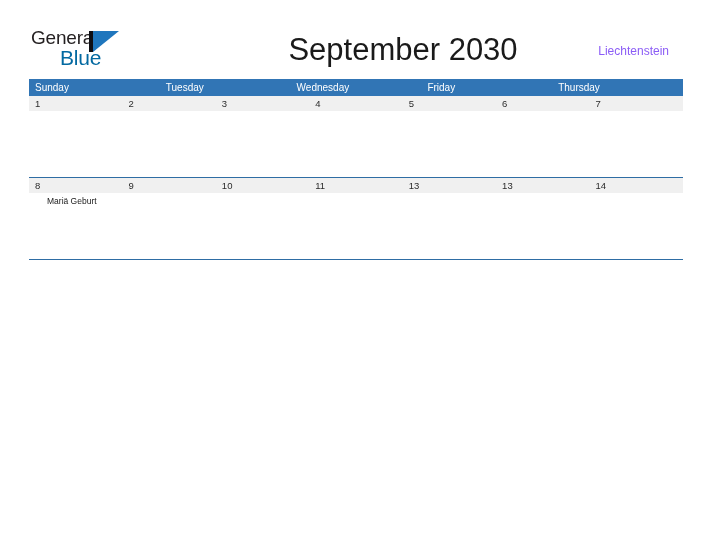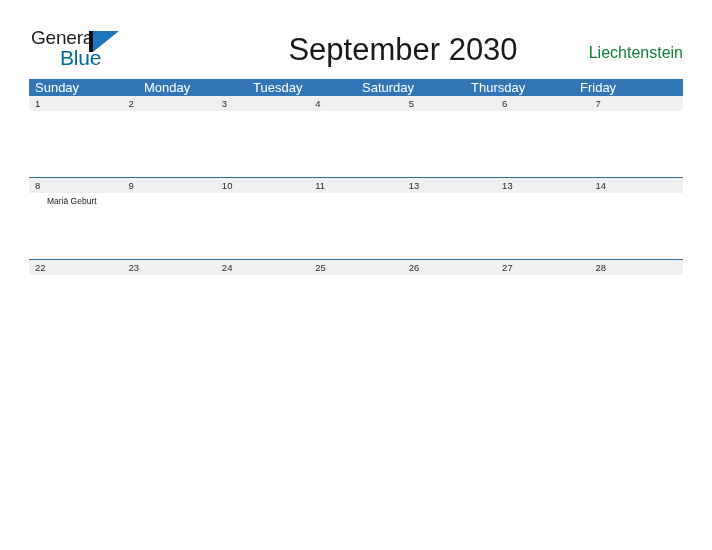--- a/index.html
+++ b/index.html
@@ -93,24 +93,24 @@
     font-size: 31px;
     color: #1a1a1a;
     font-family: "Liberation Sans", sans-serif;
     font-weight: normal;
     letter-spacing: 0px;
     margin-left: 47px;
   }
 
   .subtitle {
     position: absolute;
-    right: 29px;
+    right: 43px;
     top: 20px;
-    font-size: 16px;
-    color: #15803d;
+    font-size: 12px;
+    color: #8b5cf6;
     font-family: "Liberation Sans", sans-serif;
   }
 
   
   .calendar {
     position: absolute;
     left: 29px;
     top: 79px;
     width: 654px;
   }
@@ -120,21 +120,21 @@
     width: 100%;
     height: 17px;
     background: #3175b5;
   }
 
   .weekday-cell {
     flex: 1 1 0;
     height: 17px;
     line-height: 17px;
     padding-left: 6px;
-    font-size: 13px;
+    font-size: 10px;
     color: #ffffff;
     font-family: "Liberation Sans", sans-serif;
     white-space: nowrap;
     overflow: hidden;
   }
 
   .week-row {
     width: 100%;
     border-top: 1.5px solid #2e6da4;
   }
@@ -202,25 +202,24 @@
 
     <div class="title">September 2030</div>
 
     <div class="subtitle">Liechtenstein</div>
 
   </div>
 
   <div class="calendar">
     <div class="weekday-row">
         <div class="weekday-cell">Sunday</div>
-        <div class="weekday-cell">Monday</div>
         <div class="weekday-cell">Tuesday</div>
-        <div class="weekday-cell">Saturday</div>
+        <div class="weekday-cell">Wednesday</div>
+        <div class="weekday-cell">Friday</div>
         <div class="weekday-cell">Thursday</div>
-        <div class="weekday-cell">Friday</div>
       </div>
     <div id="weeks-container">
         <div class="week-row">
           <div class="date-band">
             <div class="date-cell">1</div>
             <div class="date-cell">2</div>
             <div class="date-cell">3</div>
             <div class="date-cell">4</div>
             <div class="date-cell">5</div>
             <div class="date-cell">6</div>
@@ -252,29 +251,20 @@
             </div>
             <div class="event-cell"></div>
             <div class="event-cell"></div>
             <div class="event-cell"></div>
             <div class="event-cell"></div>
             <div class="event-cell"></div>
             <div class="event-cell"></div>
           </div>
         </div>
         <div class="week-row">
-          <div class="date-band">
-            <div class="date-cell">22</div>
-            <div class="date-cell">23</div>
-            <div class="date-cell">24</div>
-            <div class="date-cell">25</div>
-            <div class="date-cell">26</div>
-            <div class="date-cell">27</div>
-            <div class="date-cell">28</div>
-          </div>
           <div class="event-band">
             <div class="event-cell"></div>
             <div class="event-cell"></div>
             <div class="event-cell"></div>
             <div class="event-cell"></div>
             <div class="event-cell"></div>
             <div class="event-cell"></div>
             <div class="event-cell"></div>
           </div>
         </div>

